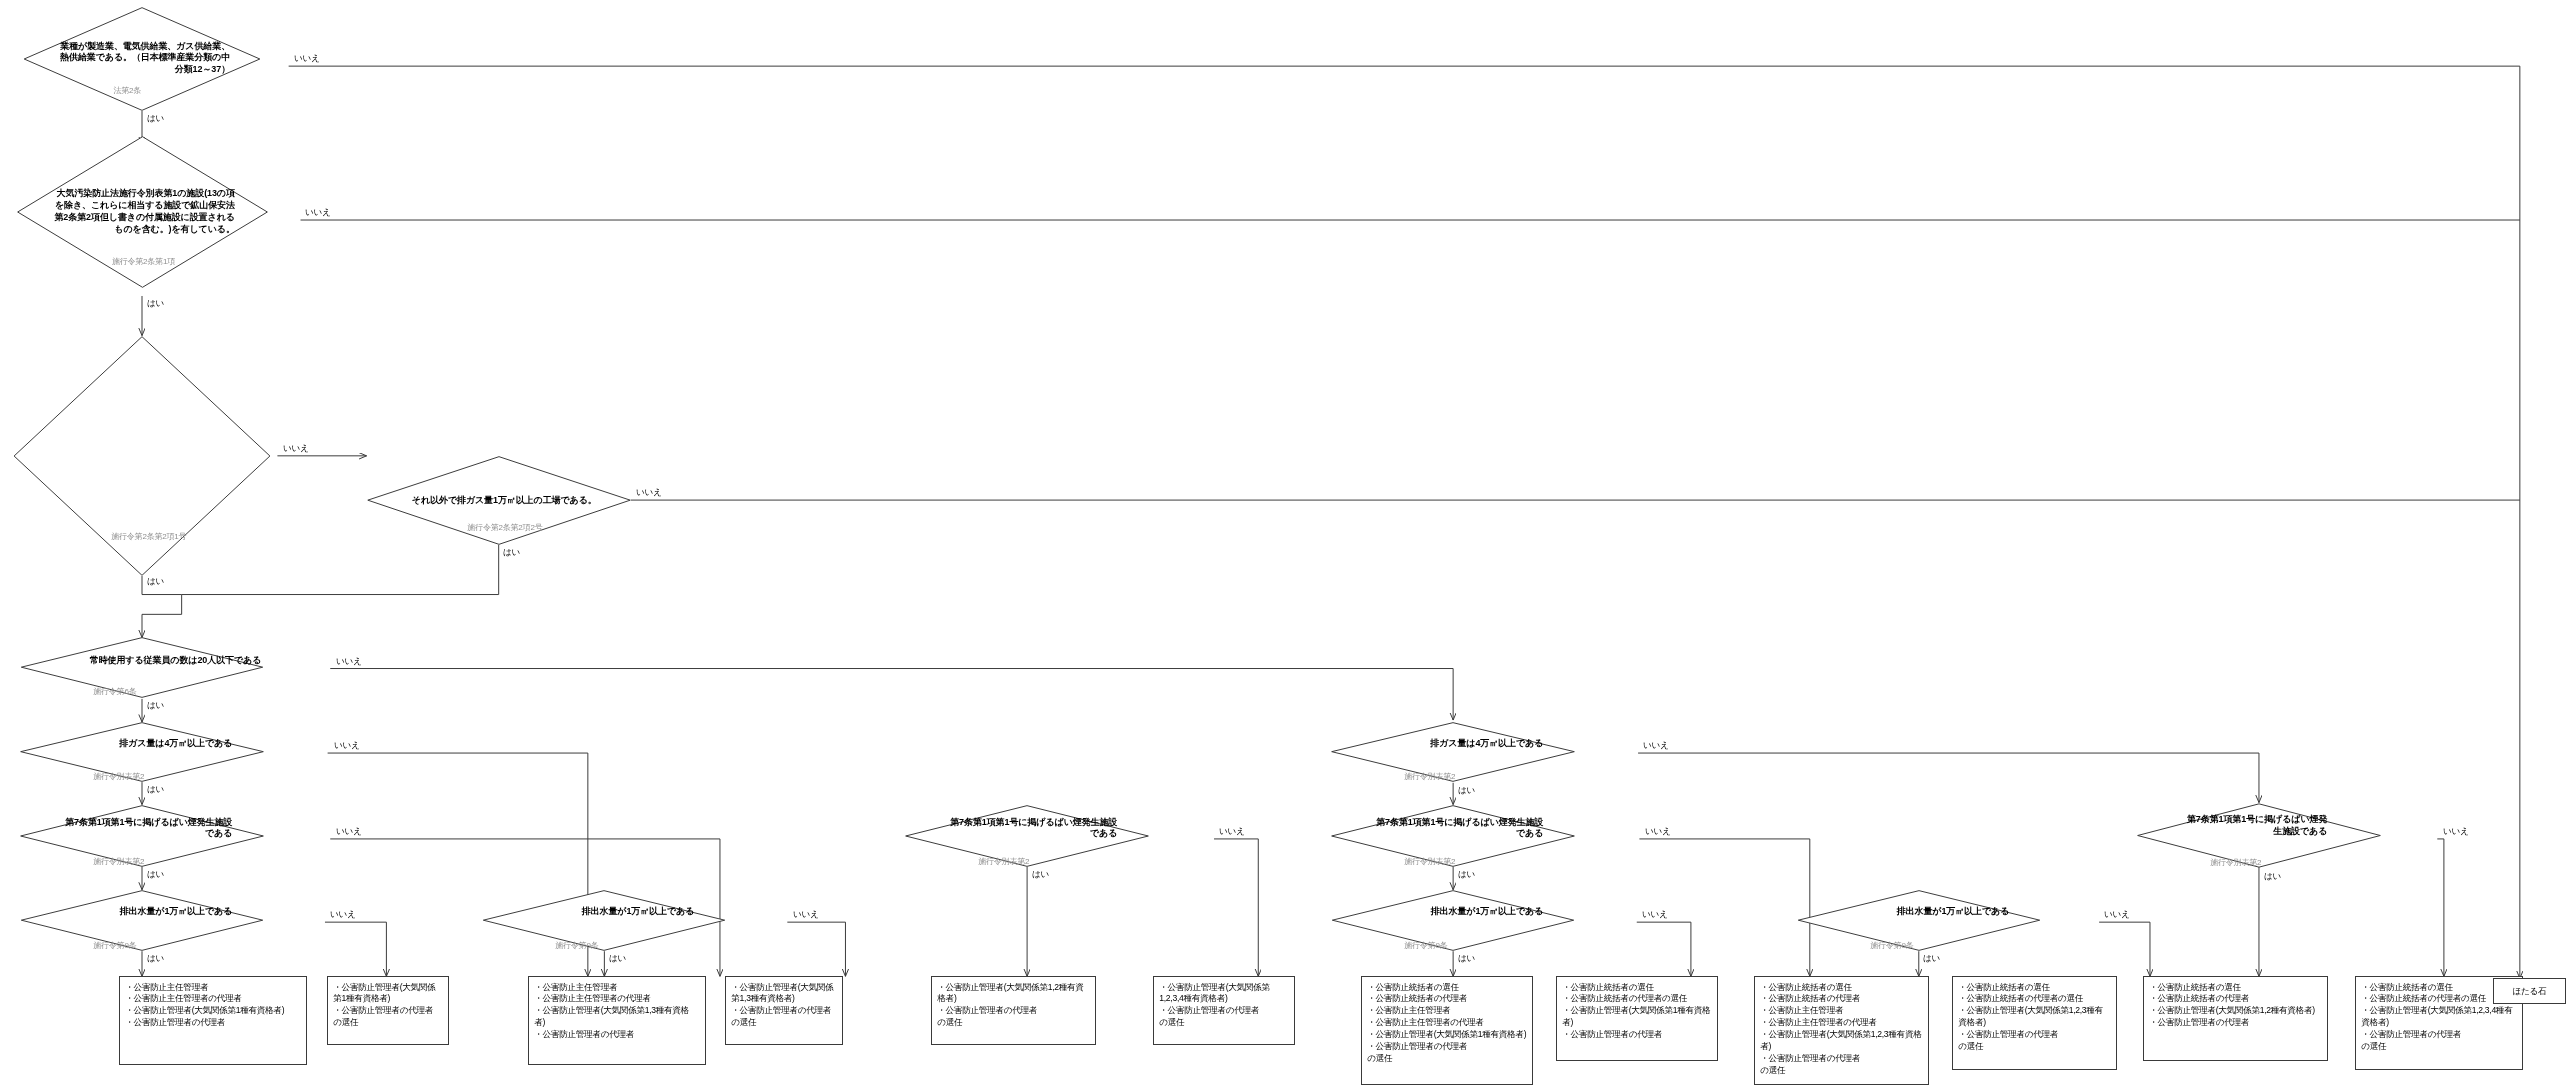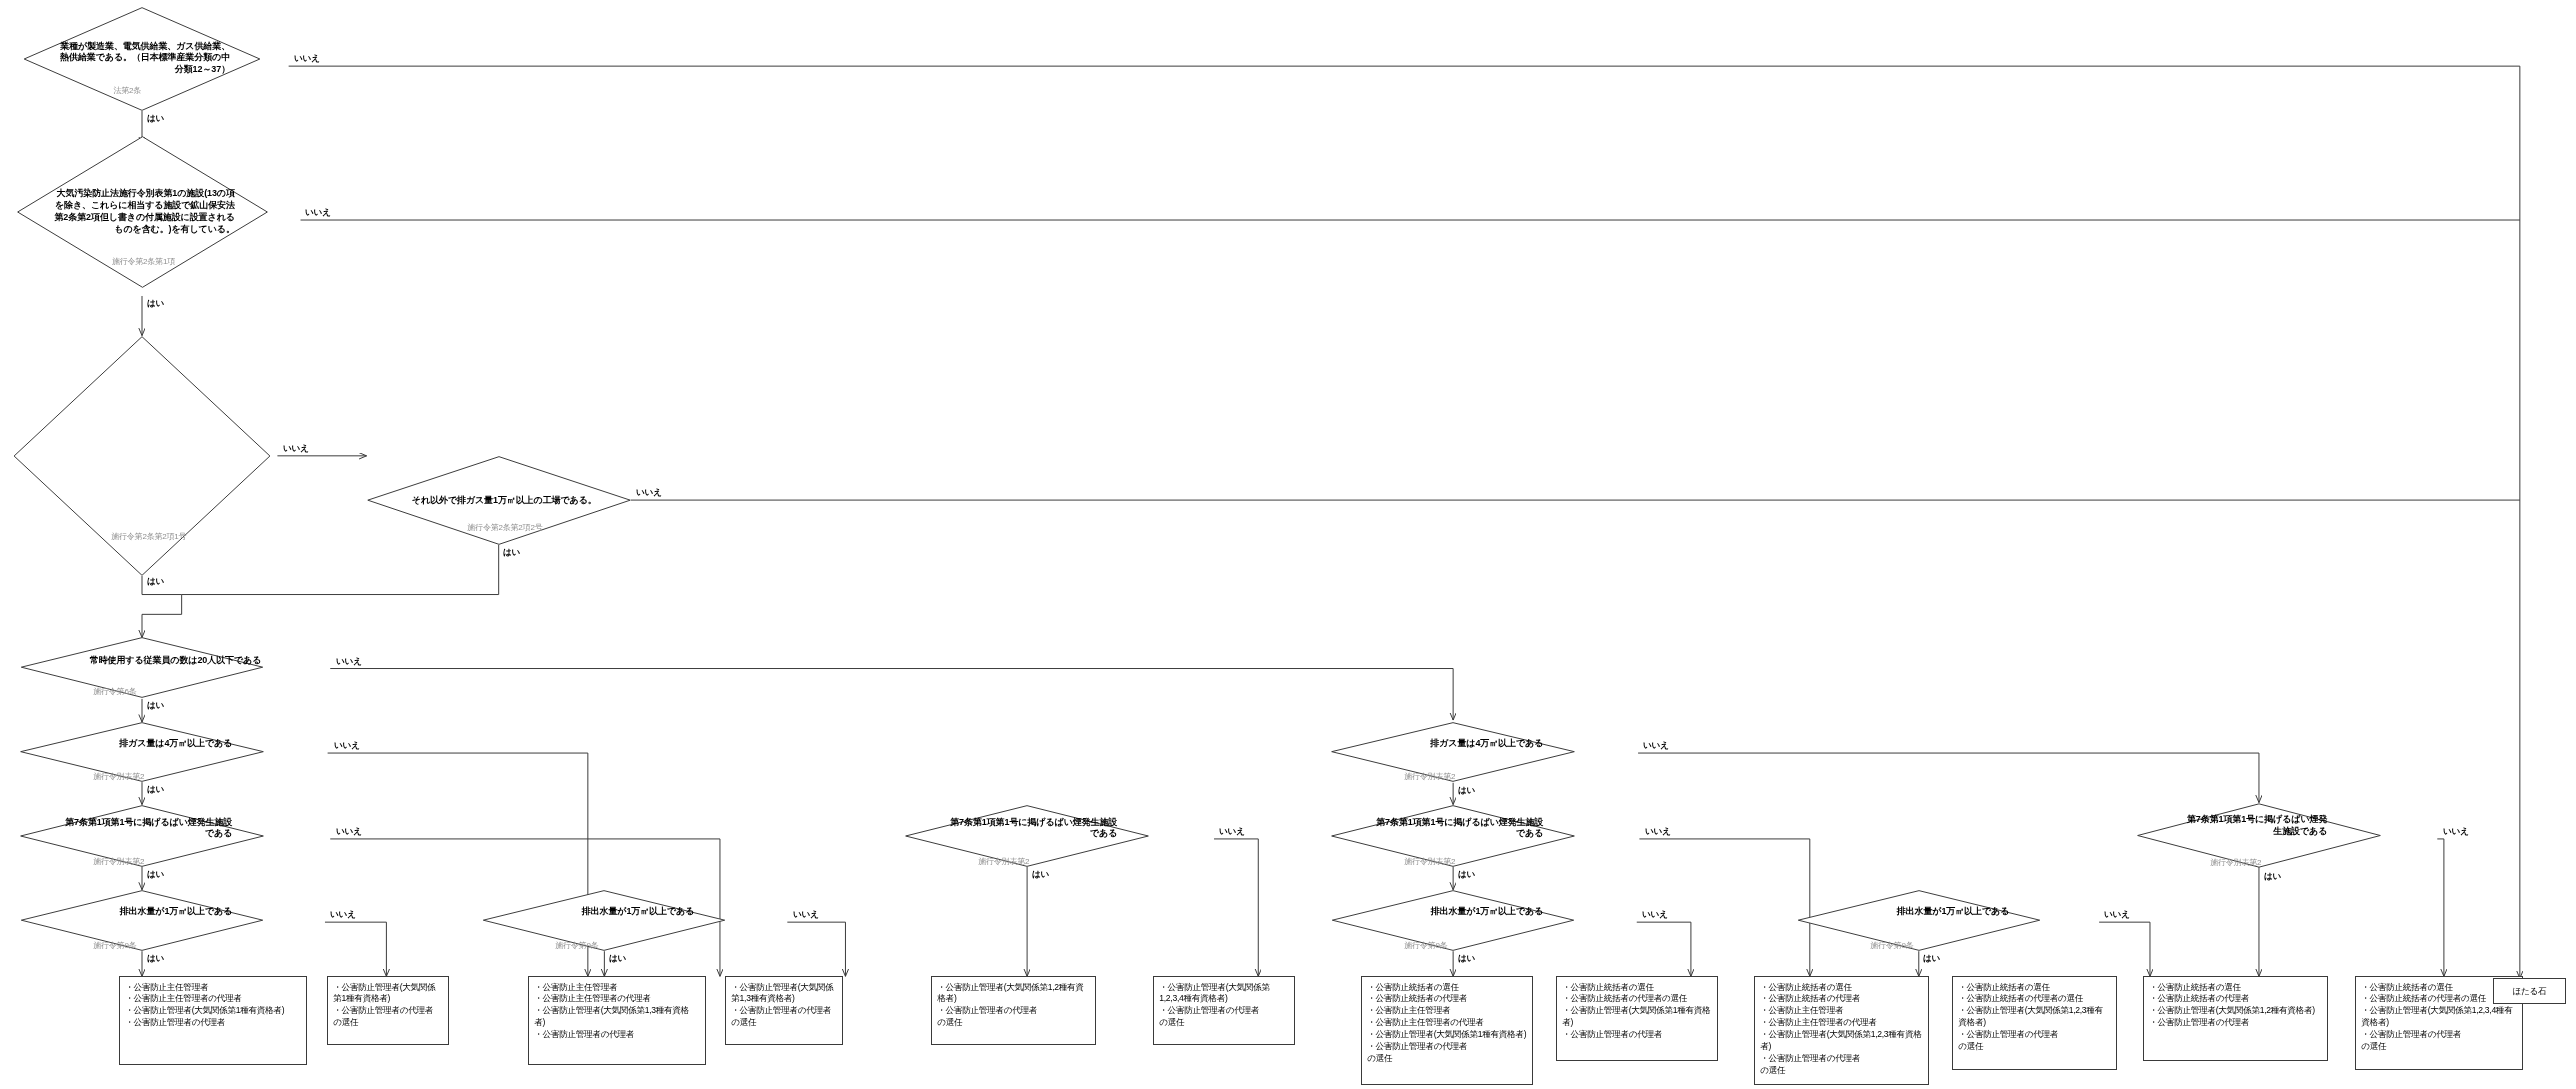--- a/index.html
+++ b/index.html
@@ -19,21 +19,21 @@
 
   
   .box{position:absolute;border:1.1px solid #3a3a3a;background:#fff;
        box-sizing:border-box;padding:4.6px 5.3px 4px 5.3px;
        font-size:8.6px;line-height:1.38;font-weight:400;
        letter-spacing:-0.3px;white-space:pre-line;}
   .box.center{display:flex;align-items:center;justify-content:center;
               text-align:center;white-space:nowrap;}
 
   
-  .lbl{position:absolute;font-size:8.6px;font-weight:700;color:#000;
+  .lbl{position:absolute;font-size:8.6px;font-weight:400;color:#000;
        white-space:nowrap;letter-spacing:-0.2px;}
 </style>
 </head>
 <body>
 
 <div id="canvas">
 
   <svg class="lines" viewBox="0 0 3900 1650" xmlns="http://www.w3.org/2000/svg">
     <defs>
       <marker id="ar" markerWidth="9" markerHeight="9" refX="7.6" refY="3.2" orient="auto" markerUnits="strokeWidth">

